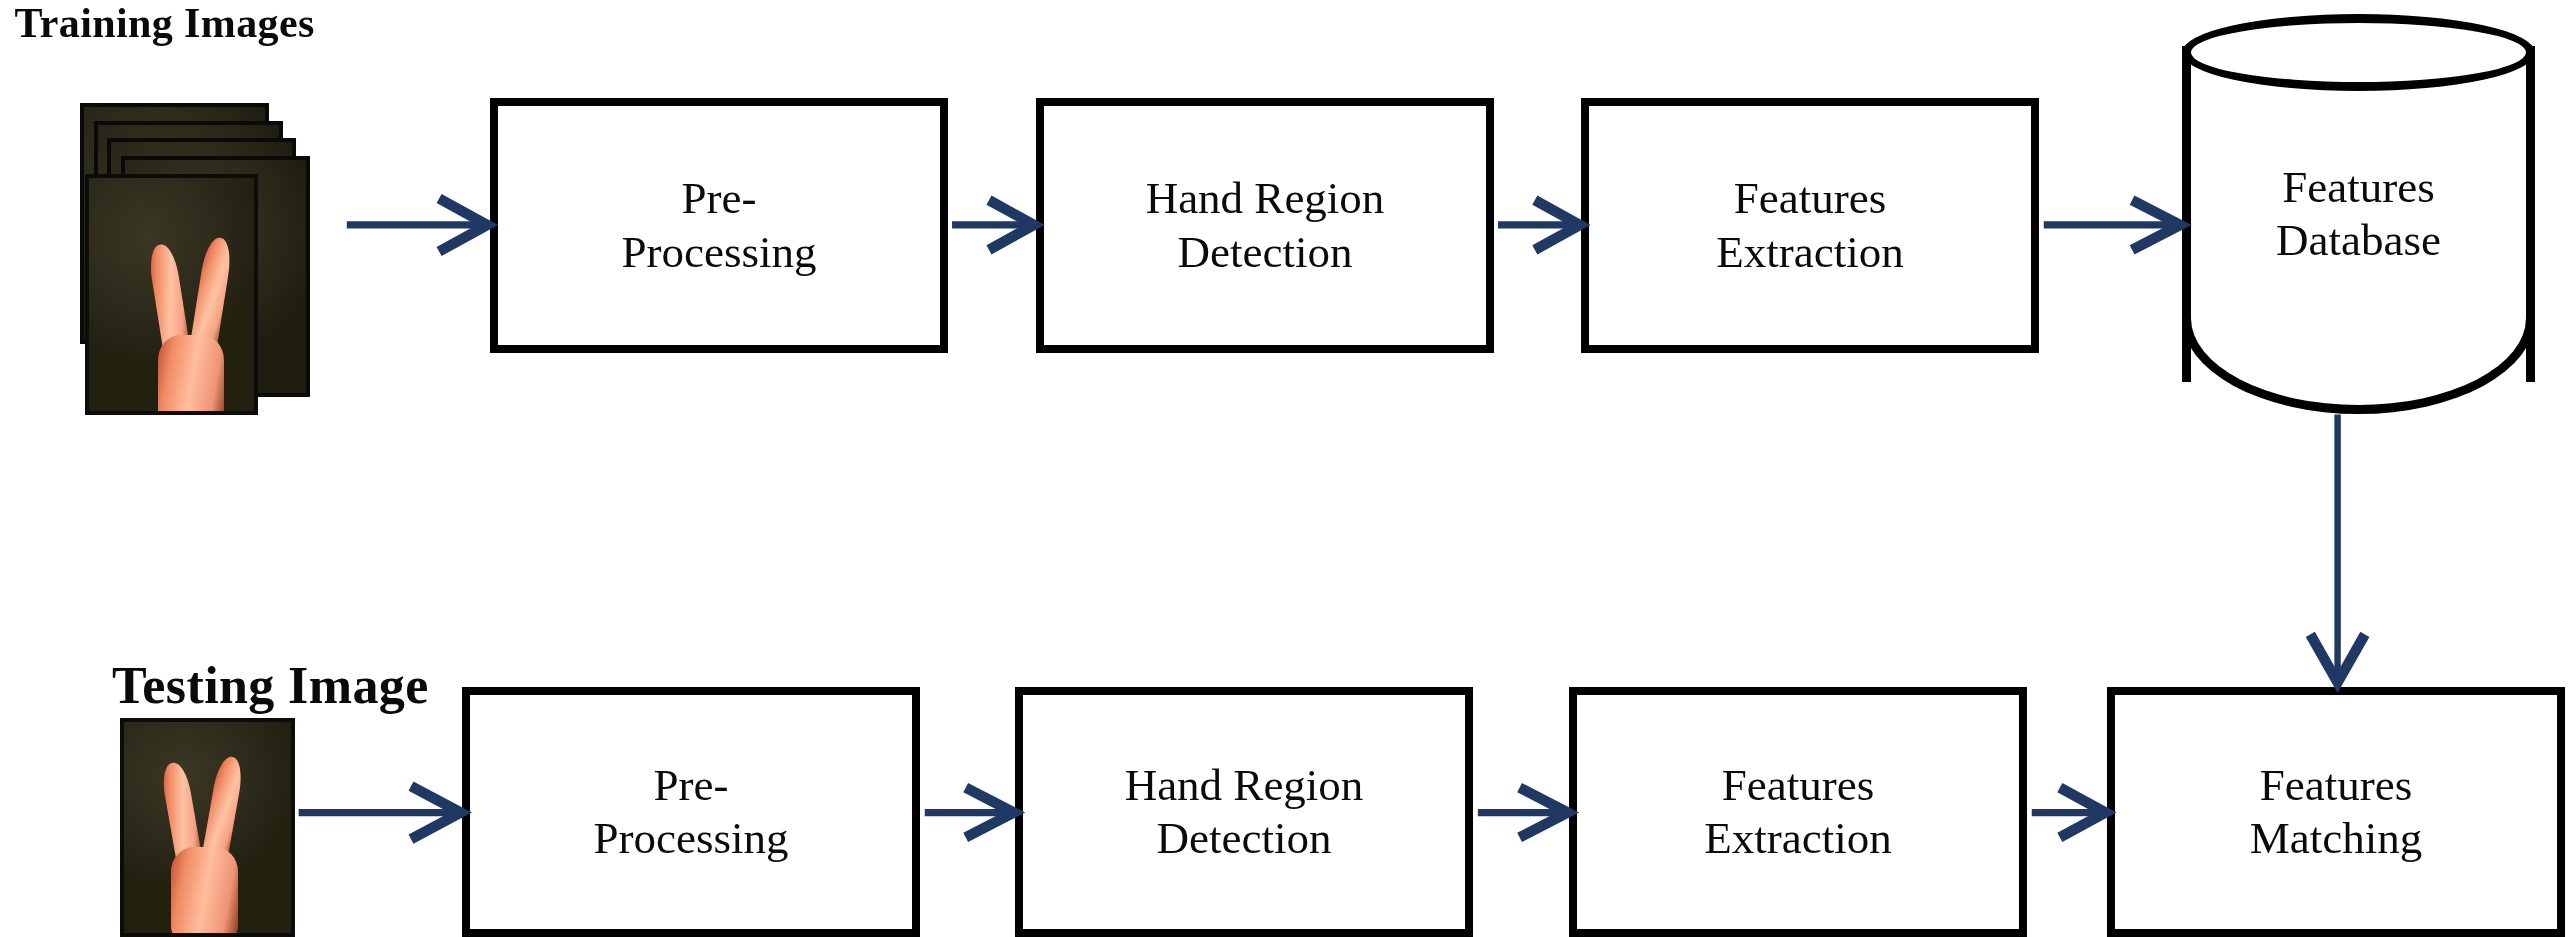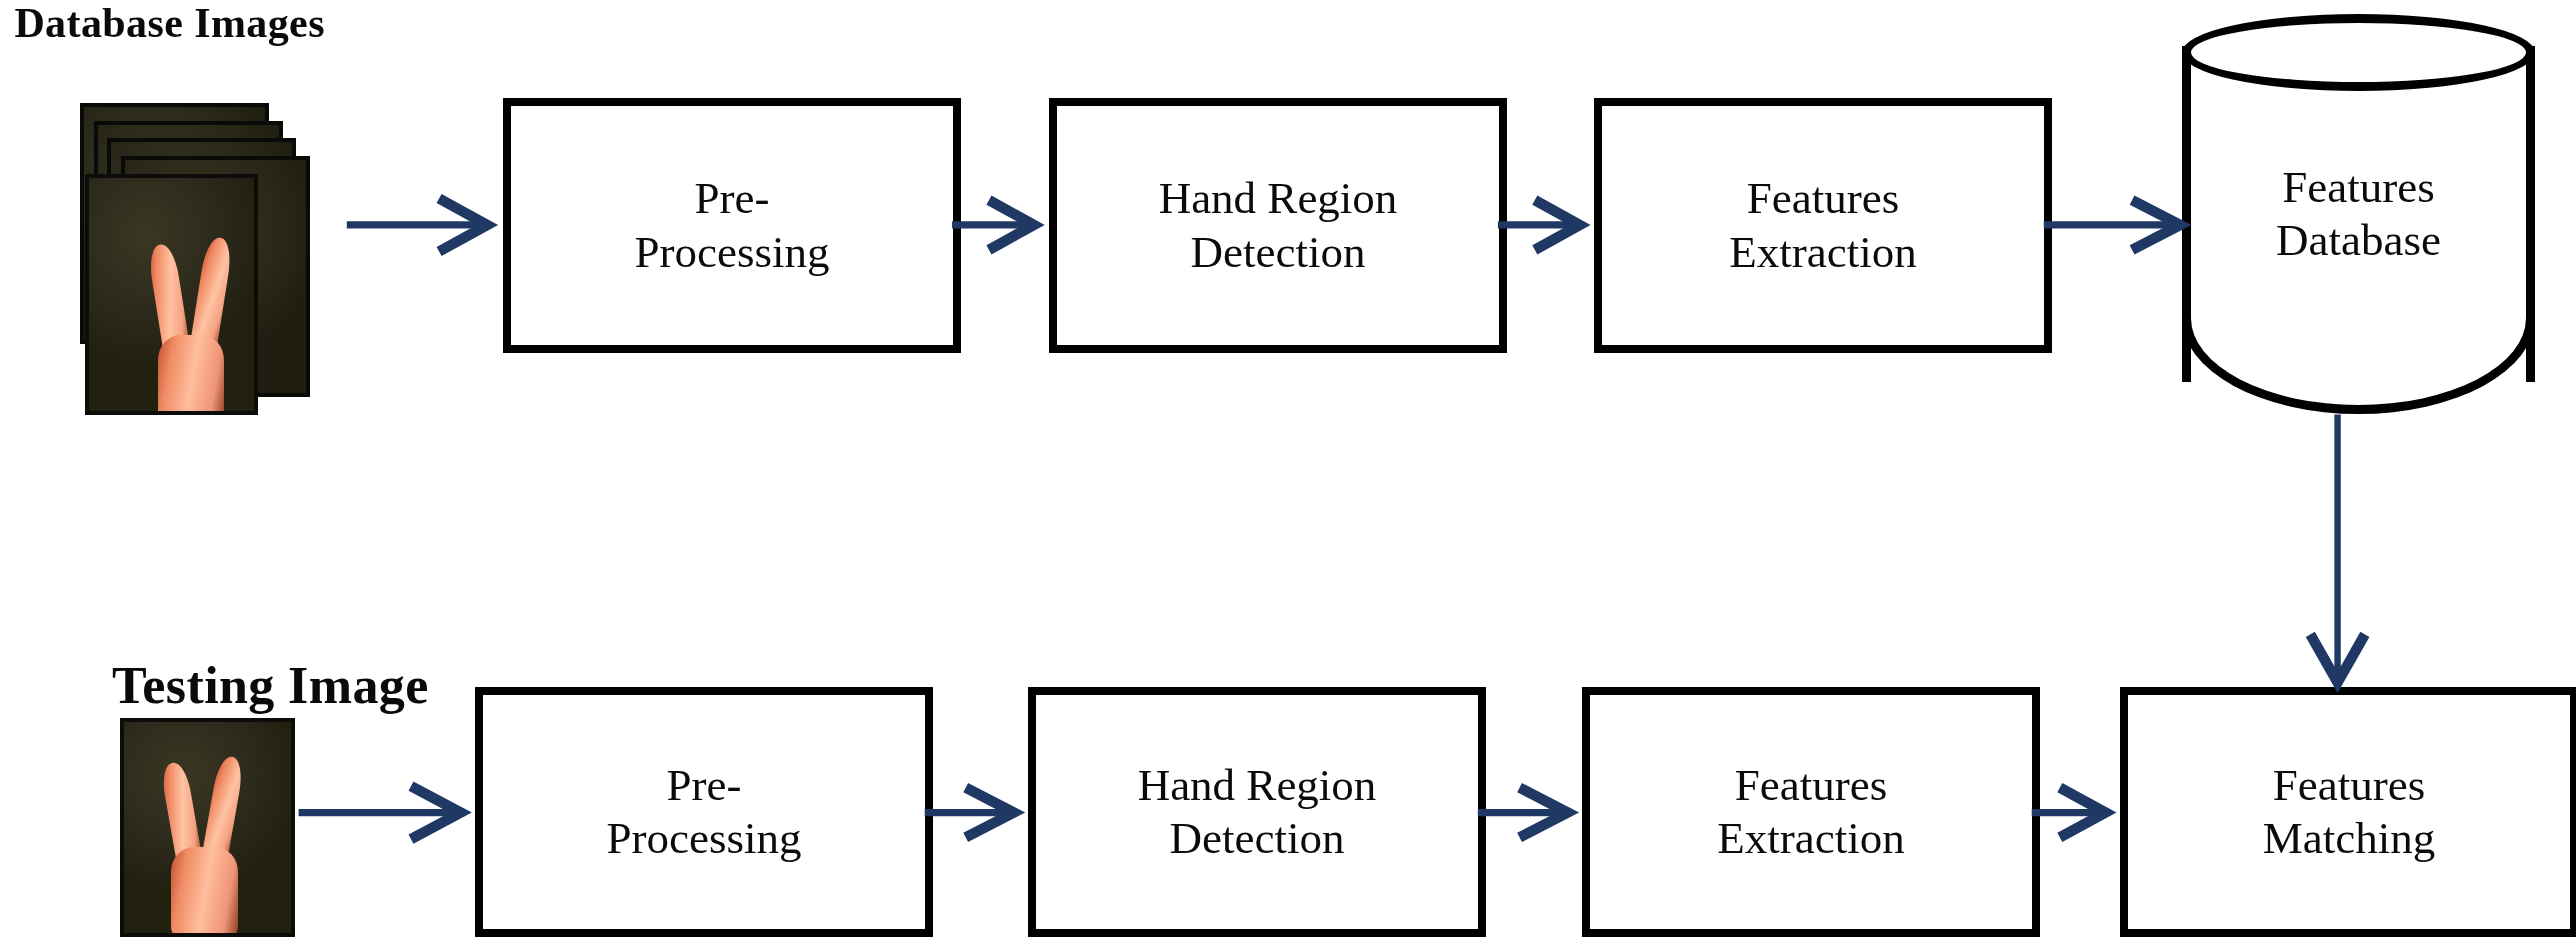--- a/index.html
+++ b/index.html
@@ -43,21 +43,20 @@
 
   
   .process-box {
     background: #ffffff;
     border: 8.8px solid #000000;
     box-sizing: border-box;
     display: flex;
     align-items: center;
     justify-content: center;
     text-align: center;
-    margin-left: 13px;
   }
   .process-box .box-label {
     font-size: 45px;
     line-height: 1.18;
     font-family: "Liberation Serif", "DejaVu Serif", serif;
     color: #0b0b0b;
     white-space: pre-line;
     padding: 0 4.8px;
   }
 
@@ -163,21 +162,21 @@
     top: 0;
     width: 2576px;
     height: 938px;
     pointer-events: none;
     z-index: 5;
   }
 </style>
 </head>
 <body>
 
-<div class="abs caption" id="caption-training">Database Images</div>
+<div class="abs caption" id="caption-training">Training Images</div>
 
 <div class="abs" id="training-stack" style="left:80px; top:103px; width:265px; height:336px;">
 
   <div class="stack-sheet" style="left:0px; top:0px; width:189px; height:241px;">
     <div class="sheet-bg"></div>
   </div>
   <div class="stack-sheet" style="left:13.6px; top:17.7px; width:189px; height:241px;">
     <div class="sheet-bg"></div>
   </div>
   <div class="stack-sheet" style="left:27px; top:35px; width:189px; height:241px;">

